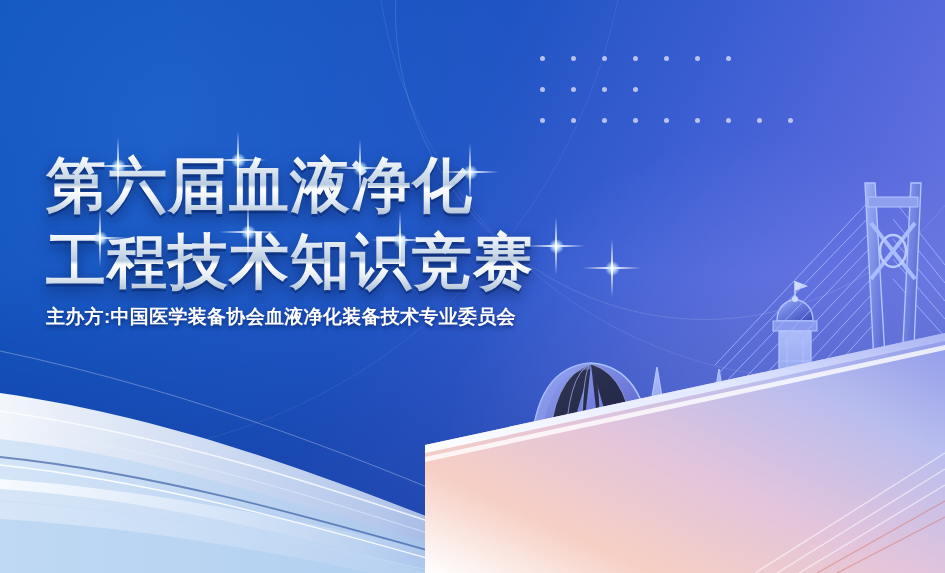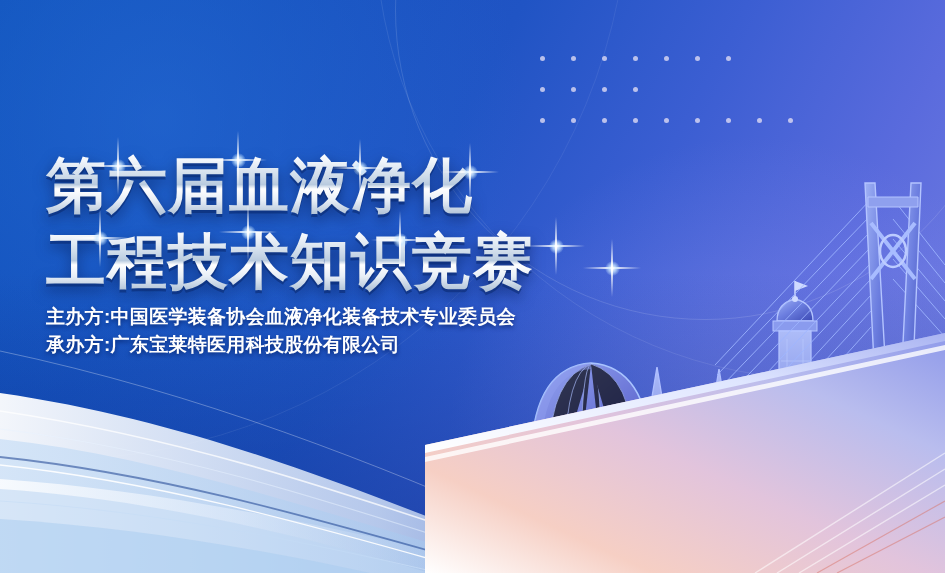--- a/index.html
+++ b/index.html
@@ -95,21 +95,21 @@
   .spark::before{width:100%;height:2px;}
   .spark::after{width:2px;height:100%;
     background:linear-gradient(180deg,rgba(255,255,255,0),#ffffff,rgba(255,255,255,0));}
   .spark i{
     position:absolute;left:50%;top:50%;width:15px;height:15px;
     margin:-7.5px 0 0 -7.5px;border-radius:50%;
     background:radial-gradient(circle,#ffffff 0%,rgba(200,230,255,.75) 35%,rgba(150,200,255,0) 72%);
   }
 
   
-  .sub-block{position:absolute;left:46px;top:303px;z-index:30;}
+  .sub-block{position:absolute;left:46px;top:303px;z-index:30;text-align:right;}
   .sub-line{
     font-size:19px;line-height:28px;font-weight:700;
     color:#ffffff;white-space:nowrap;letter-spacing:.3px;
     text-shadow:0 2px 4px rgba(5,30,95,.75);
   }
 
   
   .skyline{position:absolute;right:0;bottom:0;width:420px;height:420px;z-index:12;}
   .skyline svg{display:block;width:100%;height:100%;}
 
@@ -382,16 +382,15 @@
       <div class="spark" style="left: 556px; top: 246px;">
         <i></i>
       </div>
       <div class="spark" style="left: 612px; top: 268px;">
         <i></i>
       </div>
     </div>
 
   <div class="sub-block">
     <div class="sub-line">主办方:中国医学装备协会血液净化装备技术专业委员会</div>
-    <div class="sub-line">承办方:广东宝莱特医用科技股份有限公司</div>
   </div>
 
 </div>
 
 </body></html>

